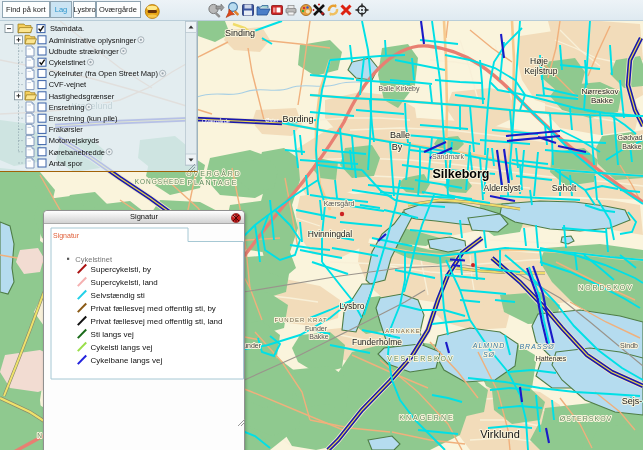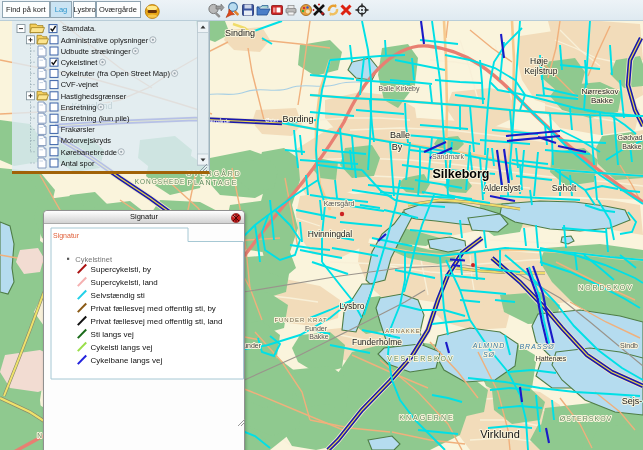--- a/index.html
+++ b/index.html
@@ -4,22 +4,22 @@
 <style>
 html,body{margin:0;padding:0;}
 body{font-family:"Liberation Sans",sans-serif;}
 #stage{position:relative;width:643px;height:450px;overflow:hidden;background:#faf4dc;}
 #map{position:absolute;left:0;top:0;}
 #toolbar{position:absolute;left:0;top:0;width:643px;height:20px;
  background:linear-gradient(#edf3f7,#dfeaf1);border-bottom:1px solid #b9cdd8;z-index:5;}
 .tab{position:absolute;top:1px;height:15px;background:#fdfefe;border:1px solid #90a5b2;
  font-size:7.5px;color:#222;text-align:center;line-height:16px;}
 .tab.active{background:#cbe4f3;color:#2e96cc;}
-#panel{position:absolute;left:12px;top:21px;width:197px;height:150px;
- background:rgba(221,235,245,0.8);border-right:1px solid #9fb4bd;border-bottom:3px solid #a16207;z-index:4;}
+#panel{position:absolute;left:0;top:21px;width:197px;height:150px;
+ background:rgba(221,235,245,0.8);border-right:1px solid #9fb4bd;border-bottom:1px solid #a16207;z-index:4;}
 #dlg{position:absolute;left:43px;top:210px;width:202px;height:264px;z-index:6;
  background:#fdfdfd;border:1px solid #909090;border-radius:4px 4px 2px 2px;box-shadow:1px 2px 3px rgba(0,0,0,0.25);box-sizing:border-box;}
 #dlg-title{position:absolute;left:0;top:0;right:0;height:12px;border-bottom:1px solid #aaa;
  background:linear-gradient(#ffffff,#d2d2d2);border-radius:4px 4px 0 0;
  text-align:center;font-size:7.5px;line-height:12px;color:#111;}
 #dlg-foot{position:absolute;left:0;bottom:0;right:0;height:11px;background:linear-gradient(#f4f4f4,#dcdcdc);
  border-top:1px solid #bbb;border-radius:0 0 2px 2px;}
 </style>
 </head>
 <body>

